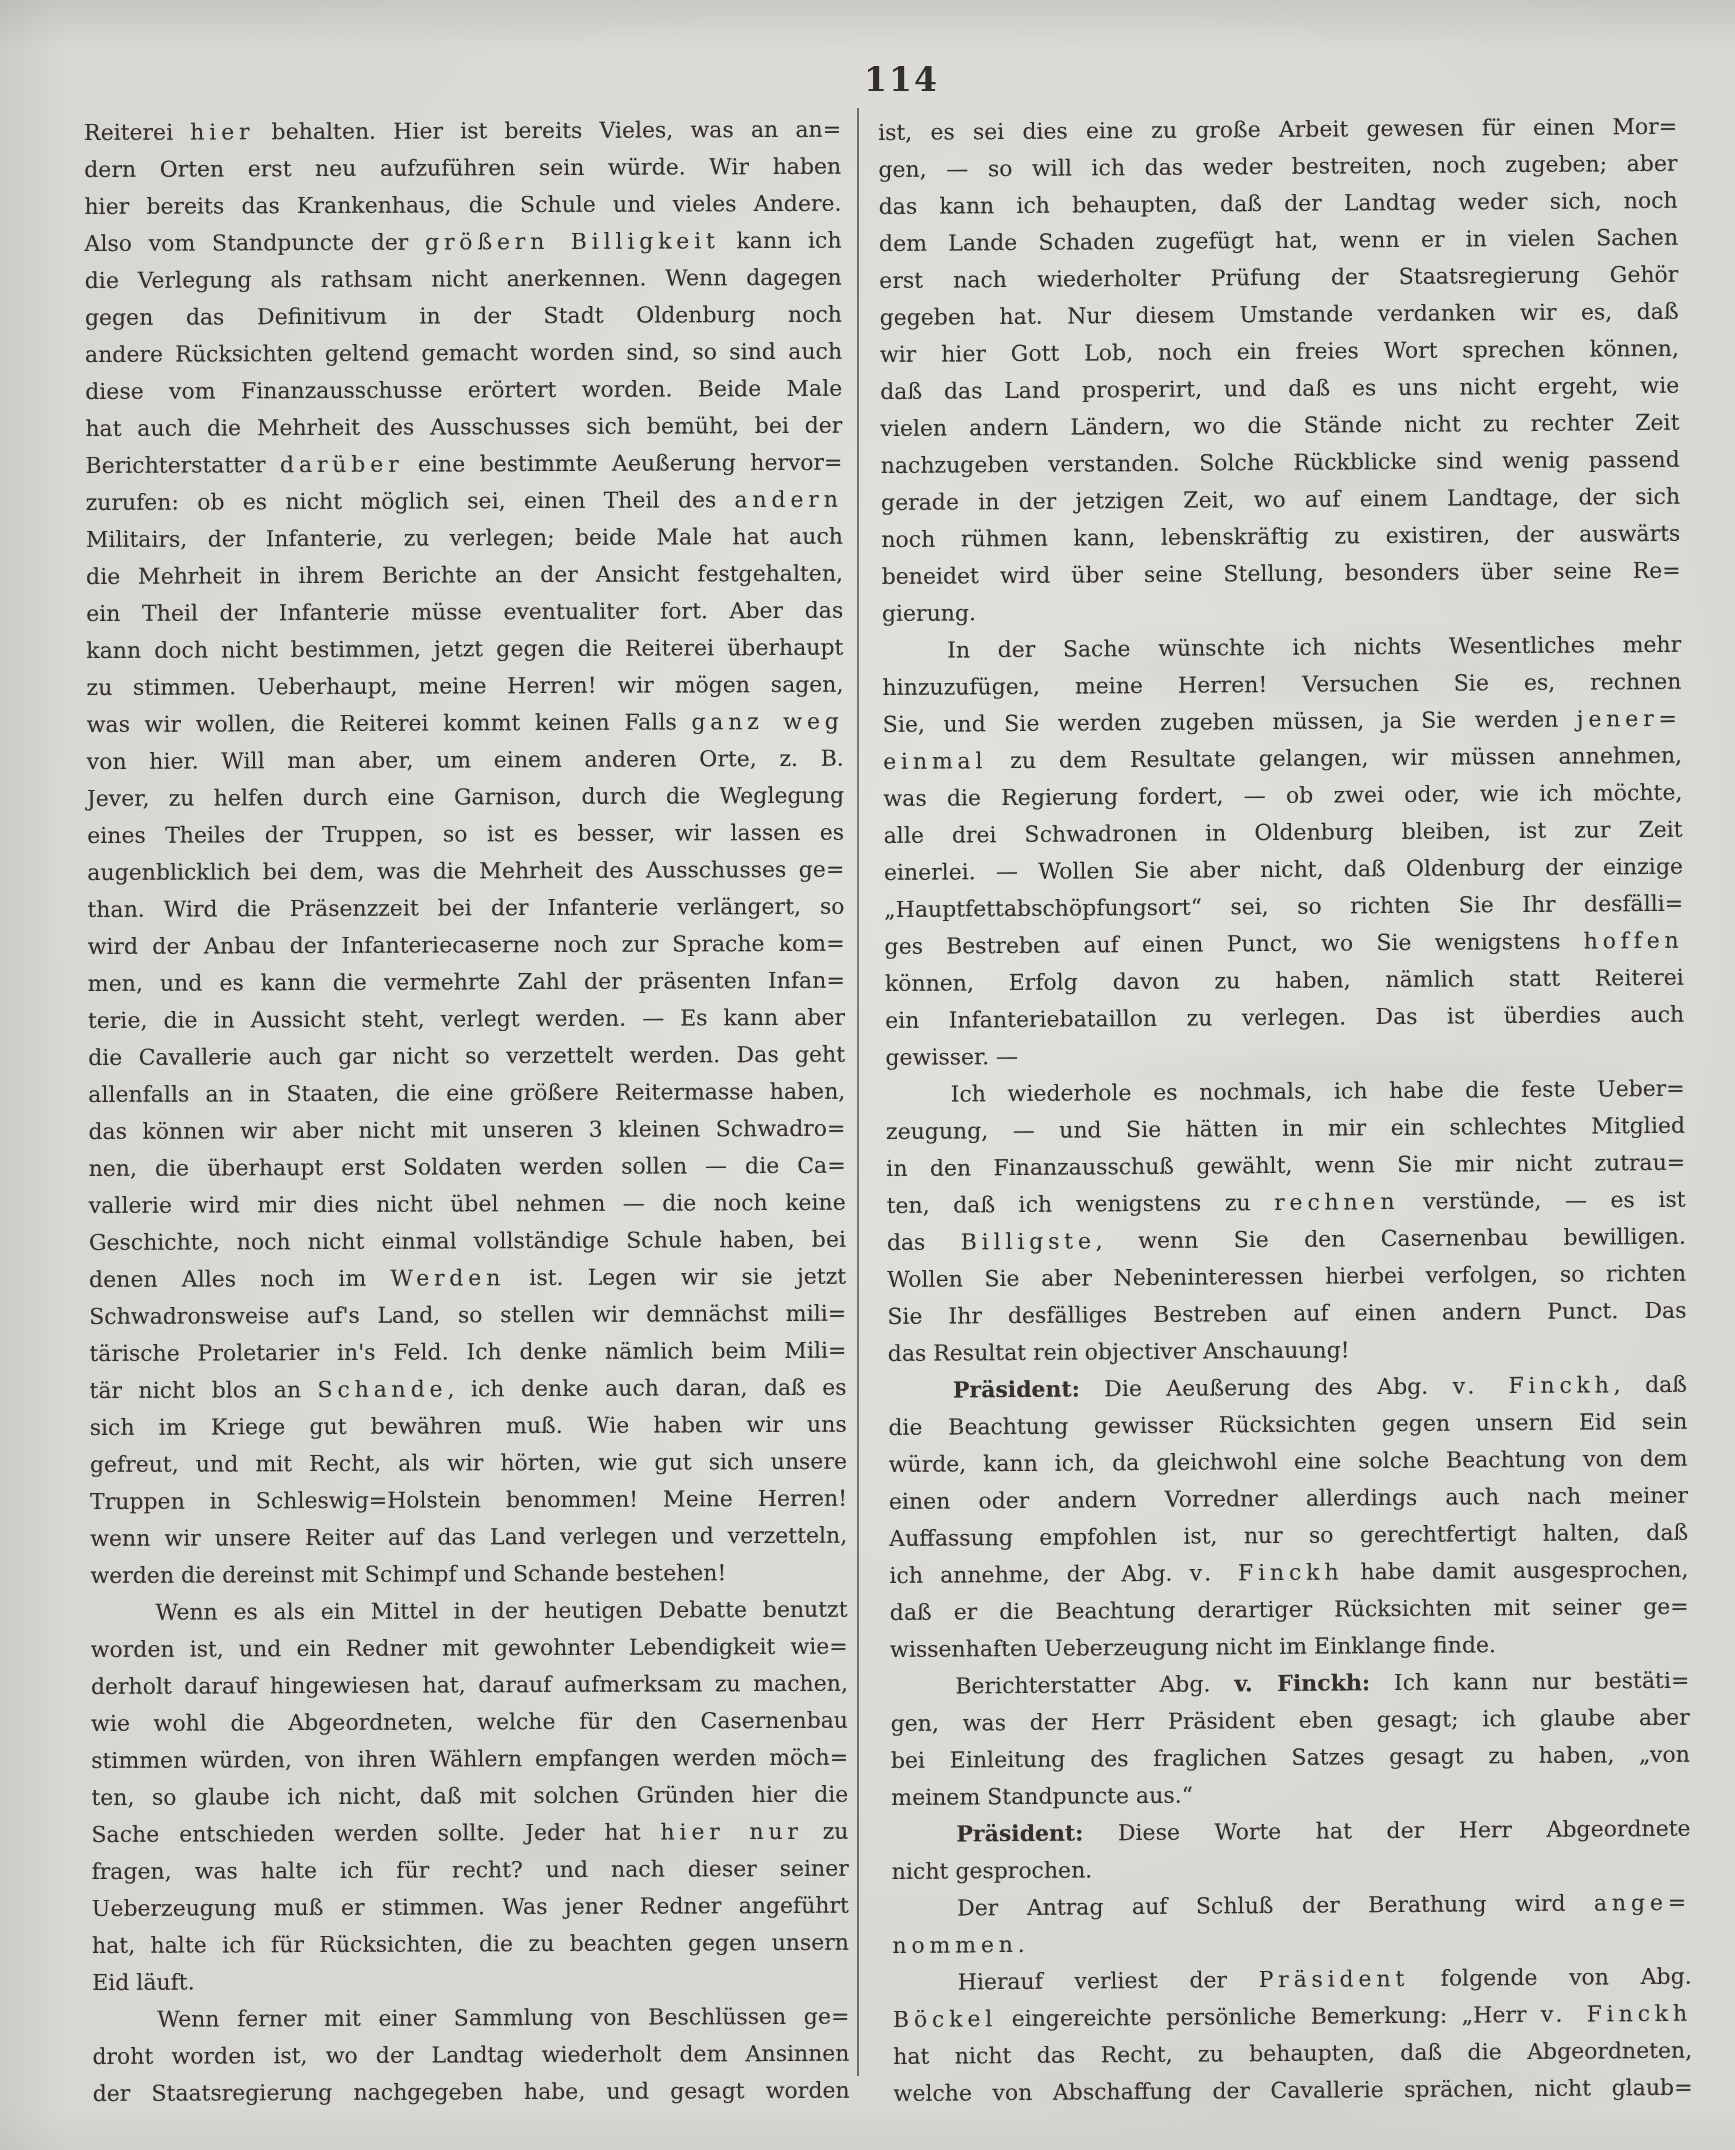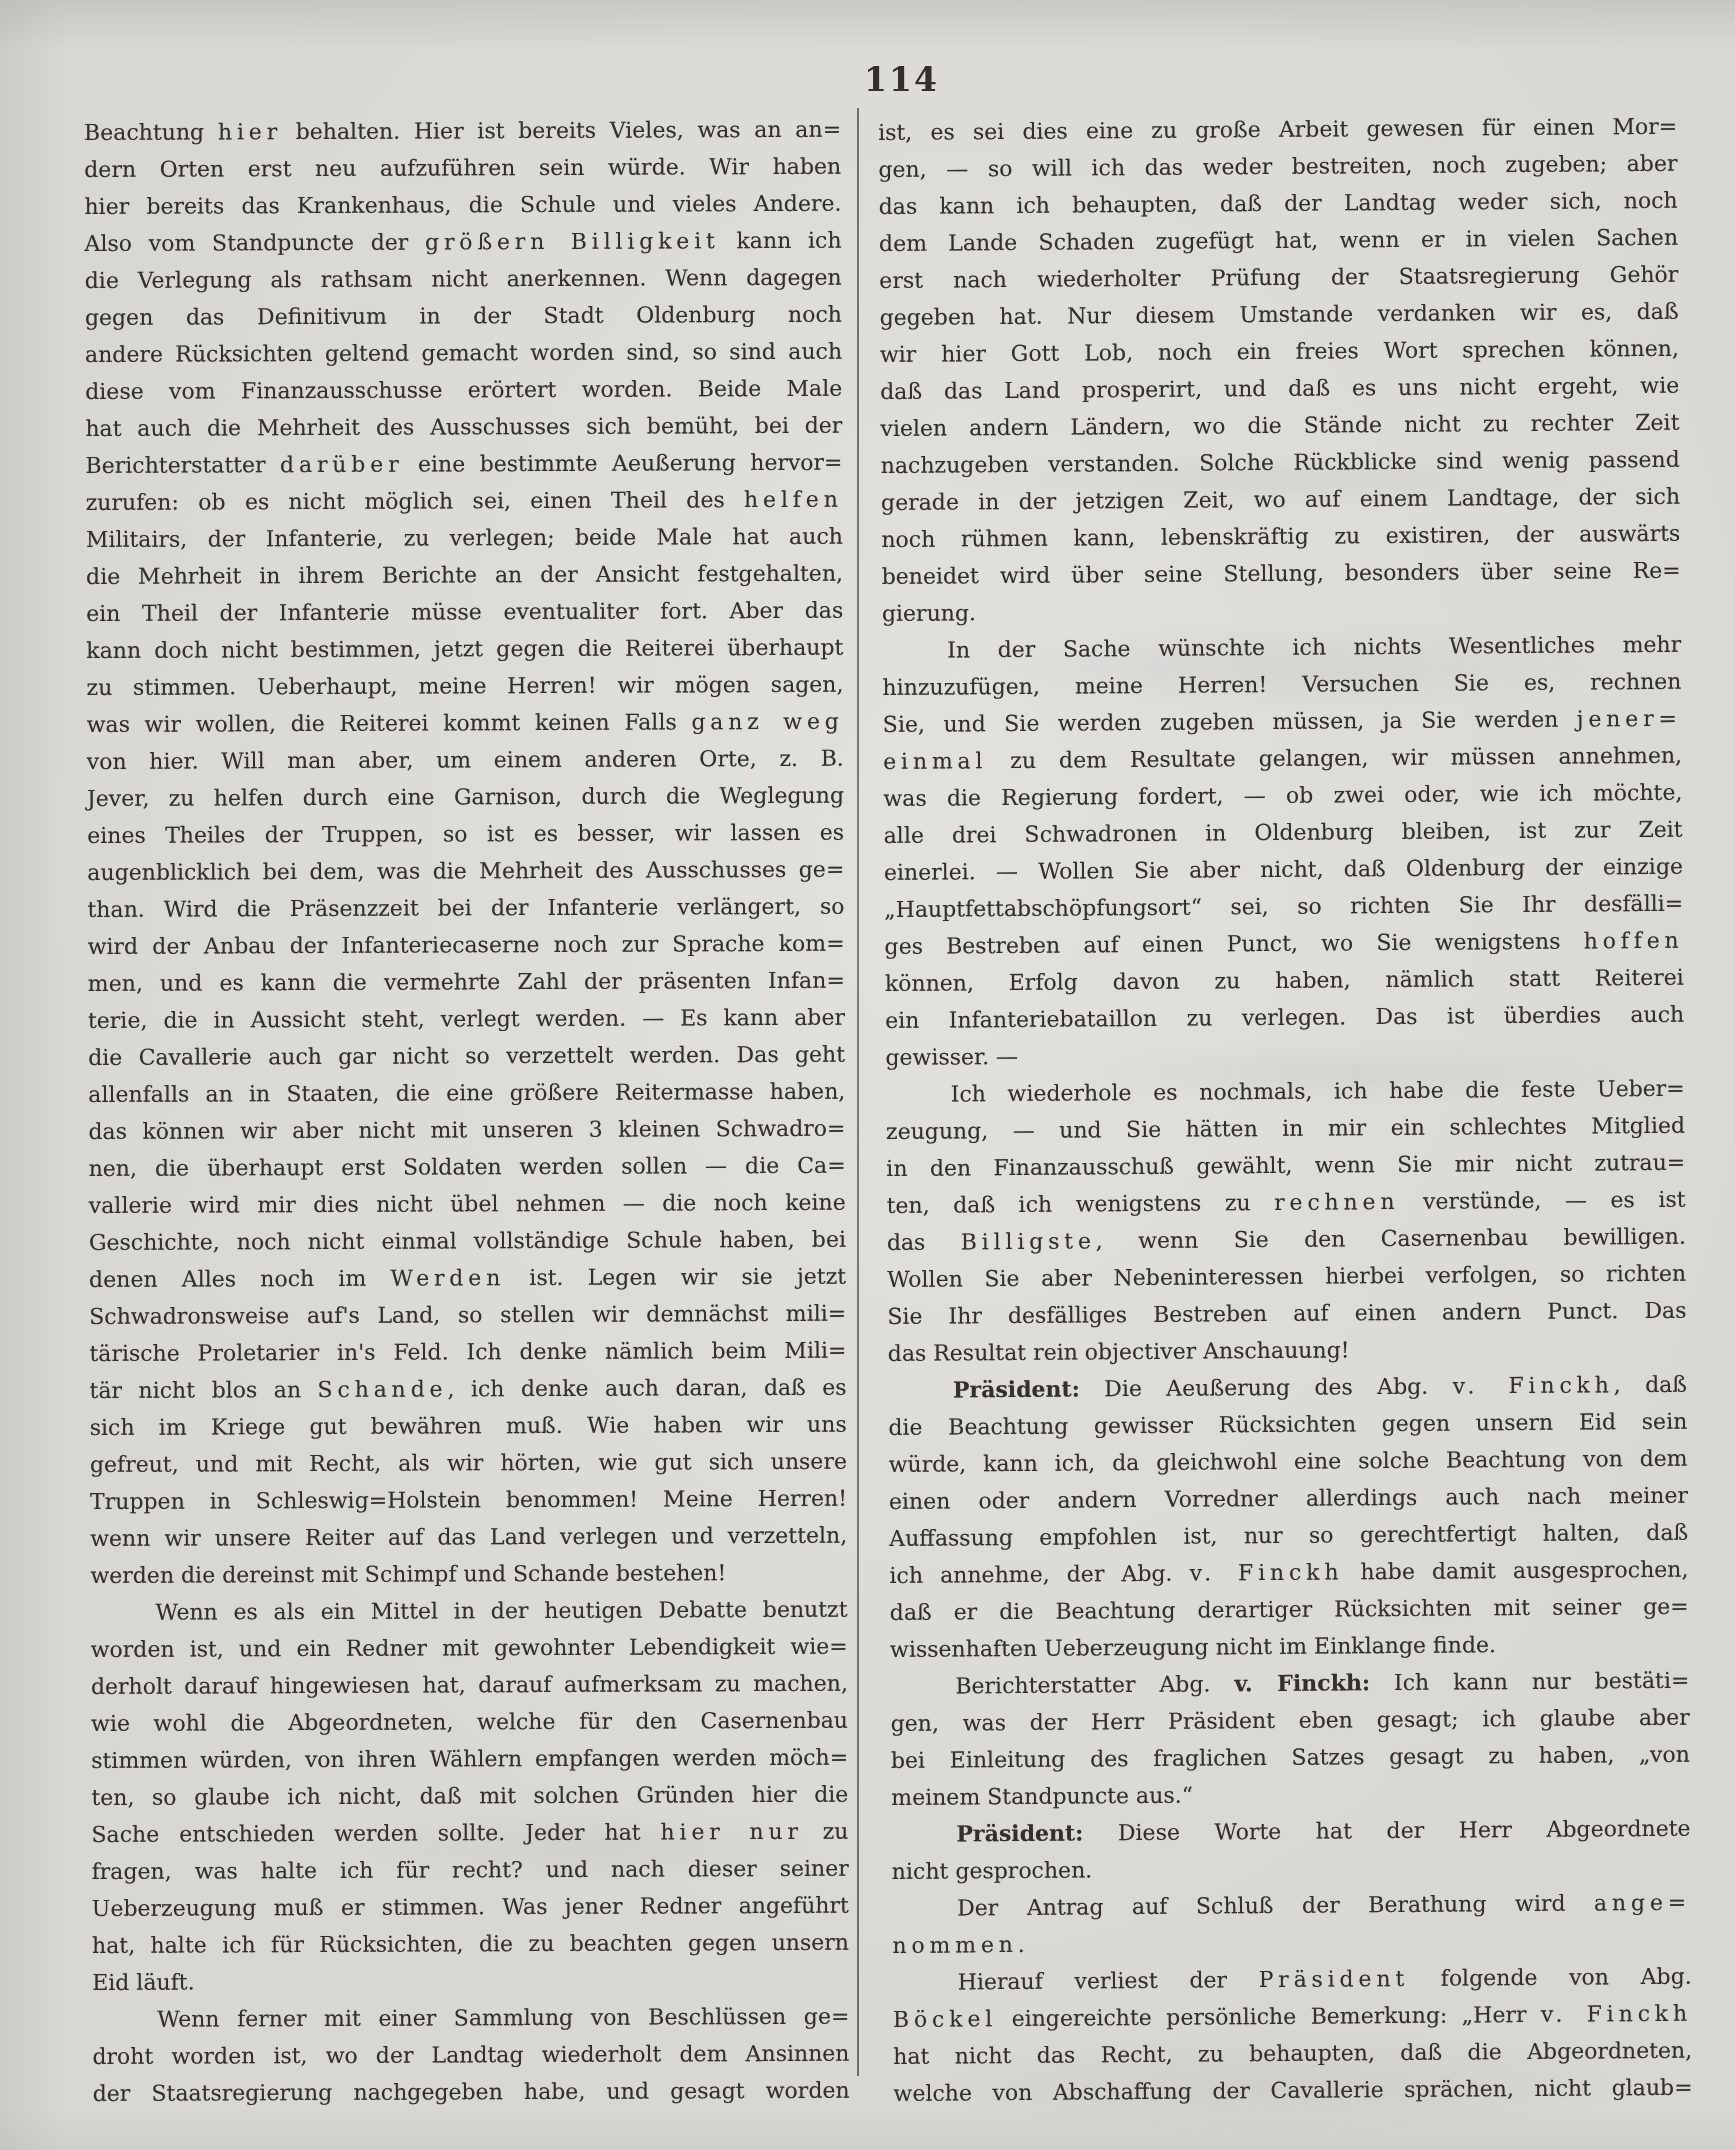--- a/index.html
+++ b/index.html
@@ -55,31 +55,31 @@
 <div class="smudge" style="left:959px;top:625px;width:675px;height:85px;"></div>
 <div class="smudge" style="left:1052px;top:1044px;width:597px;height:57px;"></div>
 <div class="smudge" style="left:355px;top:1812px;width:469px;height:71px;"></div>
 <div class="smudge" style="left:924px;top:2032px;width:711px;height:107px;"></div>
 
 <div class="page-number">114</div>
 
 <div class="divider"></div>
 
 <div class="column col-left">
-    <div class="line"><span>Beachtung </span><span class="sp">hier</span><span> behalten. Hier ist bereits Vieles, was an an=</span></div>
+    <div class="line"><span>Reiterei </span><span class="sp">hier</span><span> behalten. Hier ist bereits Vieles, was an an=</span></div>
     <div class="line"><span>dern Orten erst neu aufzuführen sein würde. Wir haben</span></div>
     <div class="line"><span>hier bereits das Krankenhaus, die Schule und vieles Andere.</span></div>
     <div class="line"><span>Also vom Standpuncte der </span><span class="sp">größern Billigkeit</span><span> kann ich</span></div>
     <div class="line"><span>die Verlegung als rathsam nicht anerkennen. Wenn dagegen</span></div>
     <div class="line"><span>gegen das Definitivum in der Stadt Oldenburg noch</span></div>
     <div class="line"><span>andere Rücksichten geltend gemacht worden sind, so sind auch</span></div>
     <div class="line"><span>diese vom Finanzausschusse erörtert worden. Beide Male</span></div>
     <div class="line"><span>hat auch die Mehrheit des Ausschusses sich bemüht, bei der</span></div>
     <div class="line"><span>Berichterstatter </span><span class="sp">darüber</span><span> eine bestimmte Aeußerung hervor=</span></div>
-    <div class="line"><span>zurufen: ob es nicht möglich sei, einen Theil des </span><span class="sp">helfen</span></div>
+    <div class="line"><span>zurufen: ob es nicht möglich sei, einen Theil des </span><span class="sp">andern</span></div>
     <div class="line"><span>Militairs, der Infanterie, zu verlegen; beide Male hat auch</span></div>
     <div class="line"><span>die Mehrheit in ihrem Berichte an der Ansicht festgehalten,</span></div>
     <div class="line"><span>ein Theil der Infanterie müsse eventualiter fort. Aber das</span></div>
     <div class="line"><span>kann doch nicht bestimmen, jetzt gegen die Reiterei überhaupt</span></div>
     <div class="line"><span>zu stimmen. Ueberhaupt, meine Herren! wir mögen sagen,</span></div>
     <div class="line"><span>was wir wollen, die Reiterei kommt keinen Falls </span><span class="sp">ganz weg</span></div>
     <div class="line"><span>von hier. Will man aber, um einem anderen Orte, z. B.</span></div>
     <div class="line"><span>Jever, zu helfen durch eine Garnison, durch die Weglegung</span></div>
     <div class="line"><span>eines Theiles der Truppen, so ist es besser, wir lassen es</span></div>
     <div class="line"><span>augenblicklich bei dem, was die Mehrheit des Ausschusses ge=</span></div>

